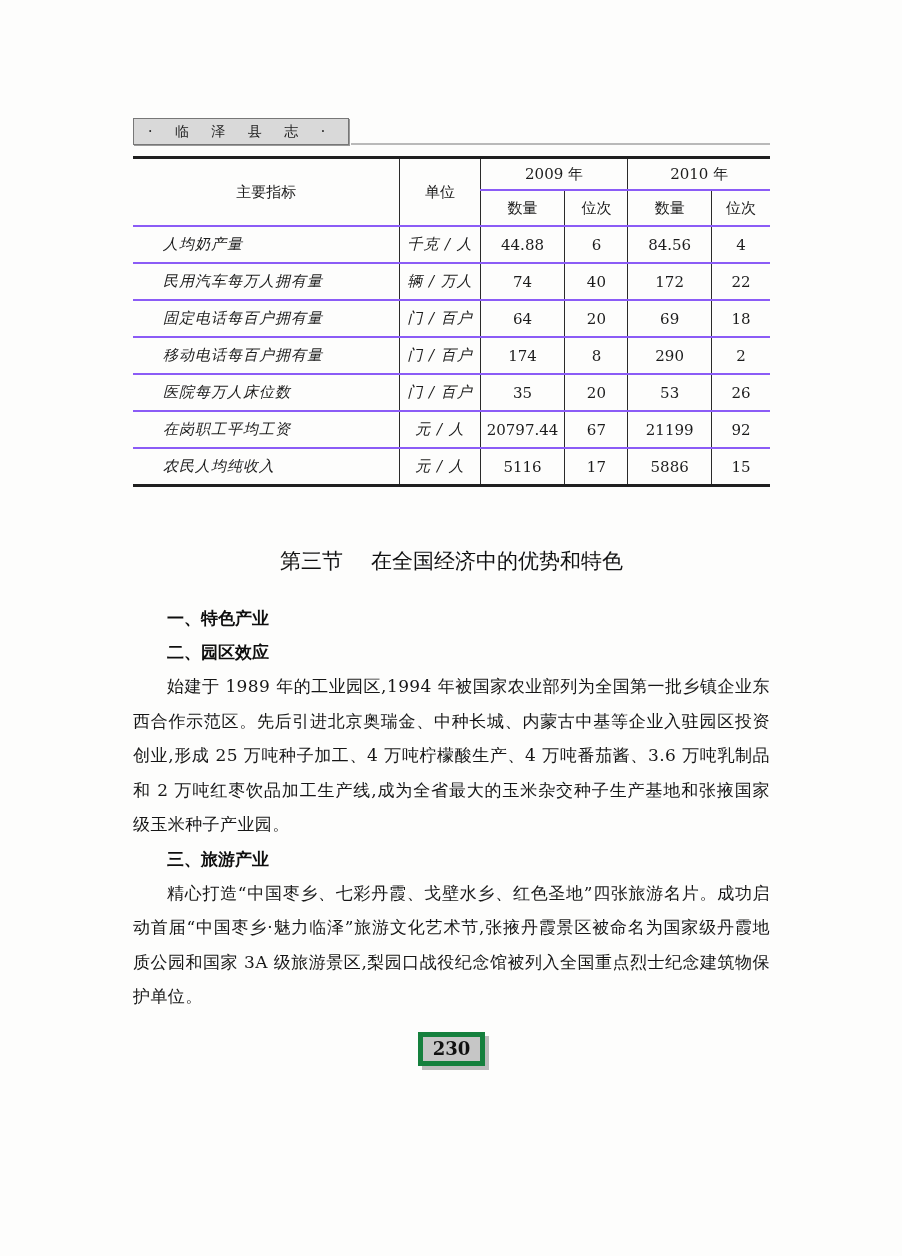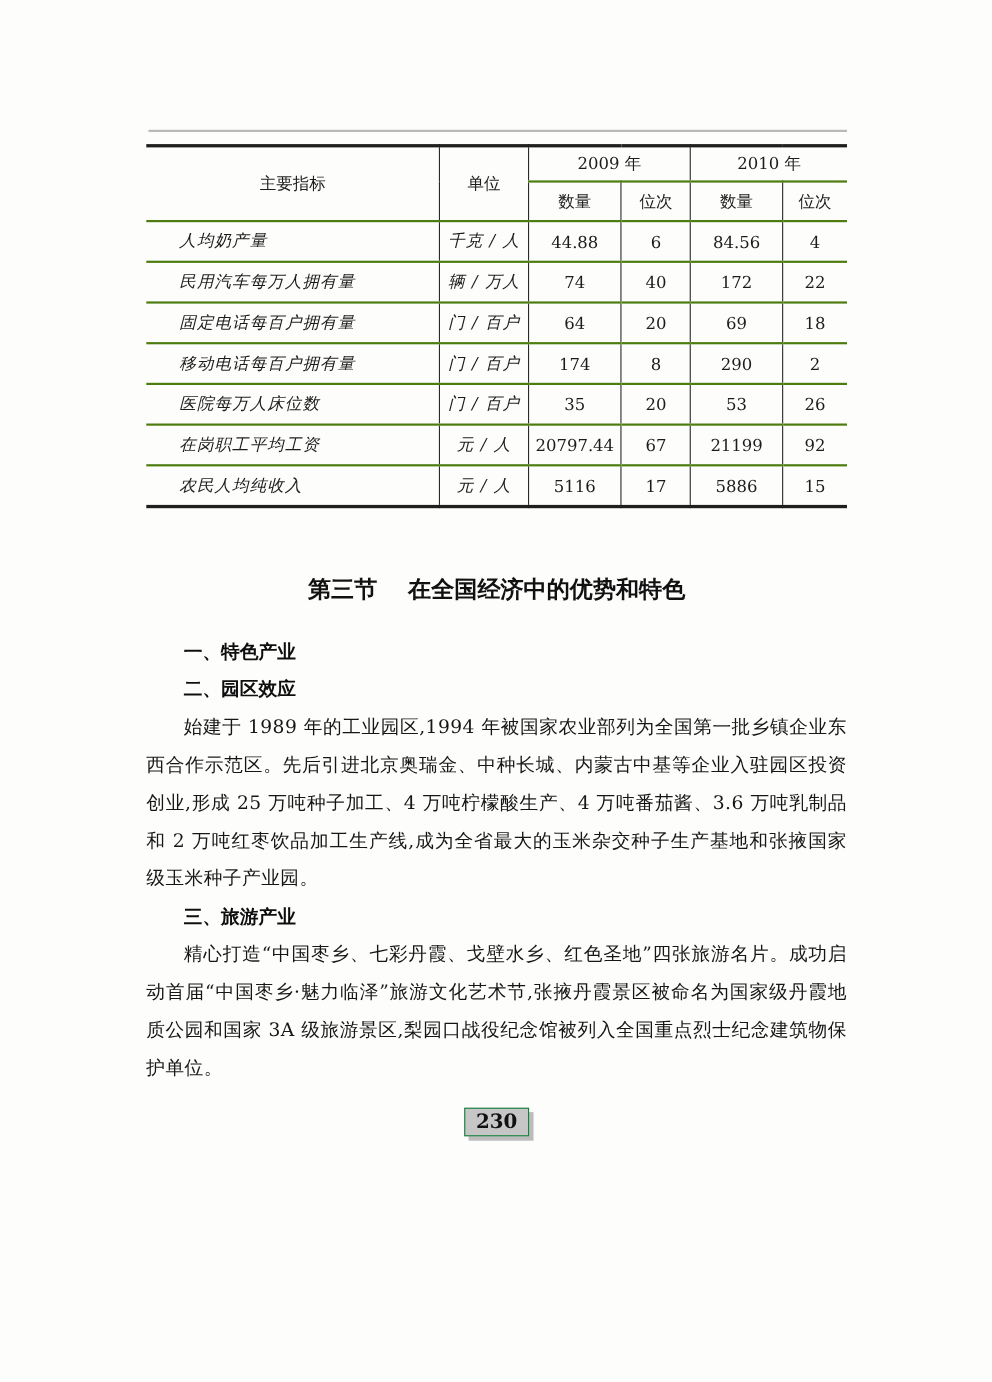--- a/index.html
+++ b/index.html
@@ -46,40 +46,40 @@
     width: 100%;
     border-collapse: collapse;
     table-layout: fixed;
     margin-top: 11px;
     border-top: 3px solid #1f1f1f;
     border-bottom: 3px solid #1f1f1f;
     font-size: 15px;
   }
   table.main-table td {
     border-top: 2px solid #2a2a2a;
-    border-bottom: 2px solid #4d7c0f;
+    border-bottom: 2px solid #8b5cf6;
     border-right: 1.5px solid #2a2a2a;
     border-left: none;
     text-align: center;
     vertical-align: middle;
     height: 35px;
     padding: 0 2px;
   }
   table.main-table td:last-child { border-right: none; }
   table.main-table thead tr.year-row td { height: 30px; }
   table.main-table thead tr.sub-row td { height: 34px; }
   td.cell-indicator { text-align: left !important; padding-left: 30px !important; }
   td.cell-indicator, td.cell-unit { font-style: italic; letter-spacing: 1px; }
 
   
   .section-title {
     margin-top: 60px;
     text-align: center;
     font-family: "DejaVu Sans", "Liberation Sans", sans-serif;
-    font-weight: bold;
+    font-weight: normal;
     font-size: 21px;
     color: #111;
   }
   .section-title .sec-num { margin-right: 28px; }
 
   .body-content { margin-top: 26px; }
   .sub-heading {
     font-family: "DejaVu Sans", "Liberation Sans", sans-serif;
     font-weight: bold;
     font-size: 17px;
@@ -95,34 +95,35 @@
     text-align: justify;
     color: #161616;
     letter-spacing: 0.4px;
   }
 
   
   .pagenum-wrap { text-align: center; margin-top: 18px; }
   .pagenum {
     display: inline-block;
     background: #c6c6c6;
-    border: 1px solid #15803d;
+    border: 5px solid #15803d;
     box-shadow: 4px 4px 0 #bcbcbc;
     padding: 1px 10px 2px 10px;
     font-weight: bold;
     font-size: 18px;
     color: #111;
   }
 </style>
 </head>
 <body>
 
 <div class="page">
 
   <div class="header-row">
+    <div class="header-box">·  临  泽  县  志  ·</div>
     <div class="header-rule"></div>
   </div>
 
 
   <table class="main-table">
     <colgroup>
       <col style="width:41.9%">
         <col style="width:12.6%">
         <col style="width:13.3%">
       <col style="width:9.9%">

